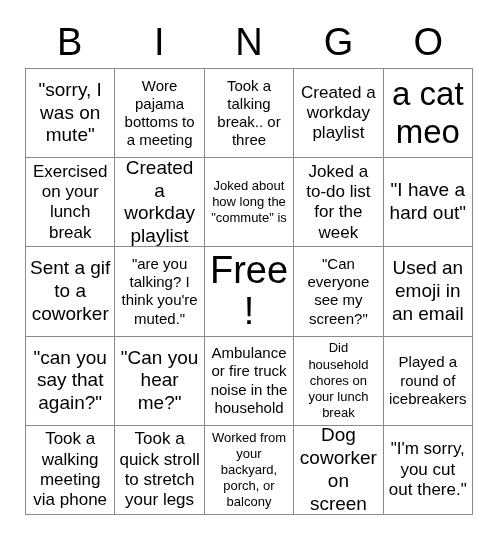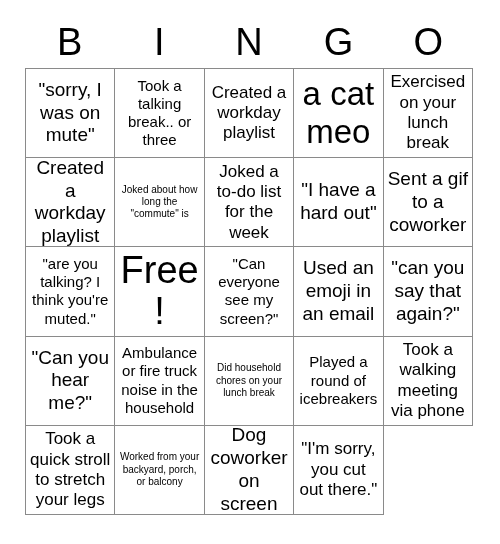--- a/index.html
+++ b/index.html
@@ -74,39 +74,42 @@
     width: 100%;
     line-height: 1.18;
     color: #000000;
     word-wrap: break-word;
   }
   
   .sz-xxl .cell-text { font-size: 33px; line-height: 1.16; }
   .sz-xl  .cell-text { font-size: 19px; line-height: 1.20; }
   .sz-lg  .cell-text { font-size: 17px; line-height: 1.20; }
   .sz-md  .cell-text { font-size: 15px; line-height: 1.22; }
-  .sz-sm  .cell-text { font-size: 10px; line-height: 1.24; }
+  .sz-sm  .cell-text { font-size: 13px; line-height: 1.24; }
   .free-cell .cell-text { font-size: 38px; line-height: 1.1; }
 </style>
 </head>
 <body>
 
 <div id="card">
 
   <div id="bingo-header">
     <div class="bingo-letter">B</div>
     <div class="bingo-letter">I</div>
     <div class="bingo-letter">N</div>
     <div class="bingo-letter">G</div>
     <div class="bingo-letter">O</div>
   </div>
 
   <div id="bingo-grid">
       <div class="bingo-cell sz-xl">
         <span class="cell-text">"sorry, I was on mute"</span>
+      </div>
+      <div class="bingo-cell sz-md">
+        <span class="cell-text">Wore pajama bottoms to a meeting</span>
       </div>
       <div class="bingo-cell sz-md">
         <span class="cell-text">Took a talking break.. or three</span>
       </div>
       <div class="bingo-cell sz-lg">
         <span class="cell-text">Created a workday playlist</span>
       </div>
       <div class="bingo-cell sz-xxl">
         <span class="cell-text">Hear a cat meow</span>
       </div>

